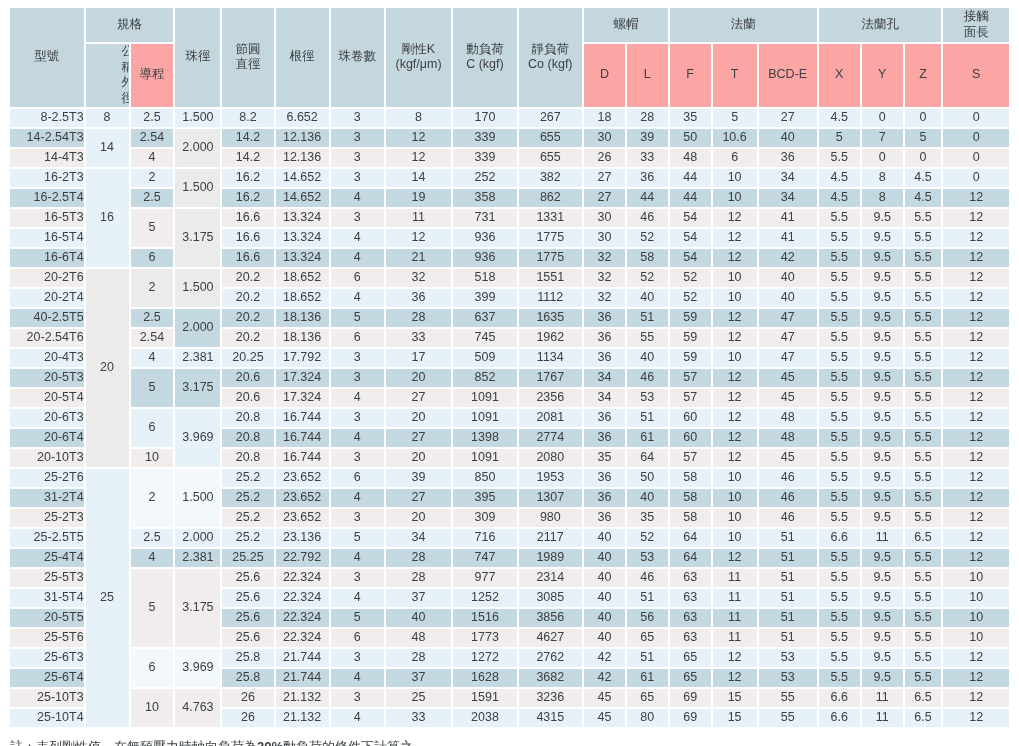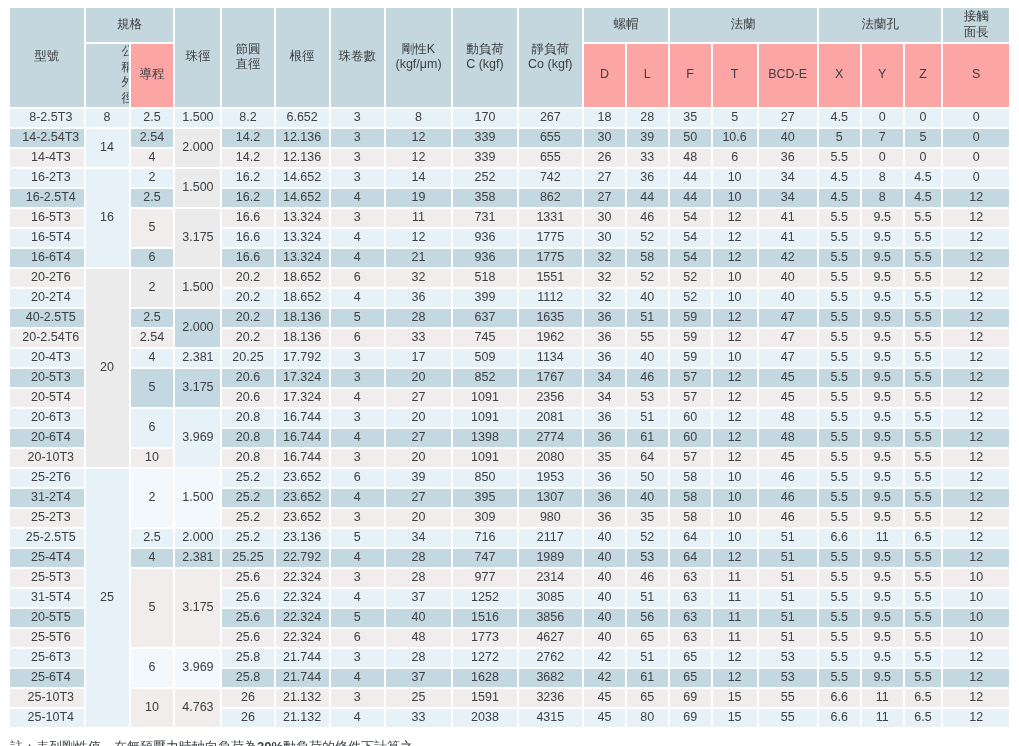--- a/index.html
+++ b/index.html
@@ -22,21 +22,21 @@
     text-align:center;
     vertical-align:middle;
     line-height:1.25;
     overflow:hidden;
   }
   thead th{white-space:pre-line;}
   tr.h1 th{height:34px;background:#c5d7de;}
   tr.h2 th{height:38px;background:#fca5a5;}
   tr.h2 th.dark{background:#c5d7de;padding-left:36px;}
   tbody td{height:18px;}
-  td.model{text-align:center;padding-left:8px;}
+  td.model{text-align:right;padding-left:8px;}
   .rowA,.bg-a{background:#e7f2f8;}
   .rowB,.bg-b{background:#c3d8e0;}
   .rowC,.bg-c{background:#f0edec;}
   .bg-g{background:#ebebeb;}
   .bg-w{background:#f2f8fb;}
   .footnote{
     margin:9px 0 0 2px;
     font-size:13px;
     color:#3c4043;
   }
@@ -169,21 +169,21 @@
         <tr>
           <td class="rowA model">16-2T3</td>
           <td rowspan="5" class="bg-a">16</td>
           <td class="bg-a">2</td>
           <td rowspan="2" class="bg-g">1.500</td>
           <td class="rowA">16.2</td>
           <td class="rowA">14.652</td>
           <td class="rowA">3</td>
           <td class="rowA">14</td>
           <td class="rowA">252</td>
-          <td class="rowA">742</td>
+          <td class="rowA">382</td>
           <td class="rowA">27</td>
           <td class="rowA">36</td>
           <td class="rowA">44</td>
           <td class="rowA">10</td>
           <td class="rowA">34</td>
           <td class="rowA">4.5</td>
           <td class="rowA">8</td>
           <td class="rowA">4.5</td>
           <td class="rowA">0</td>
         </tr>

